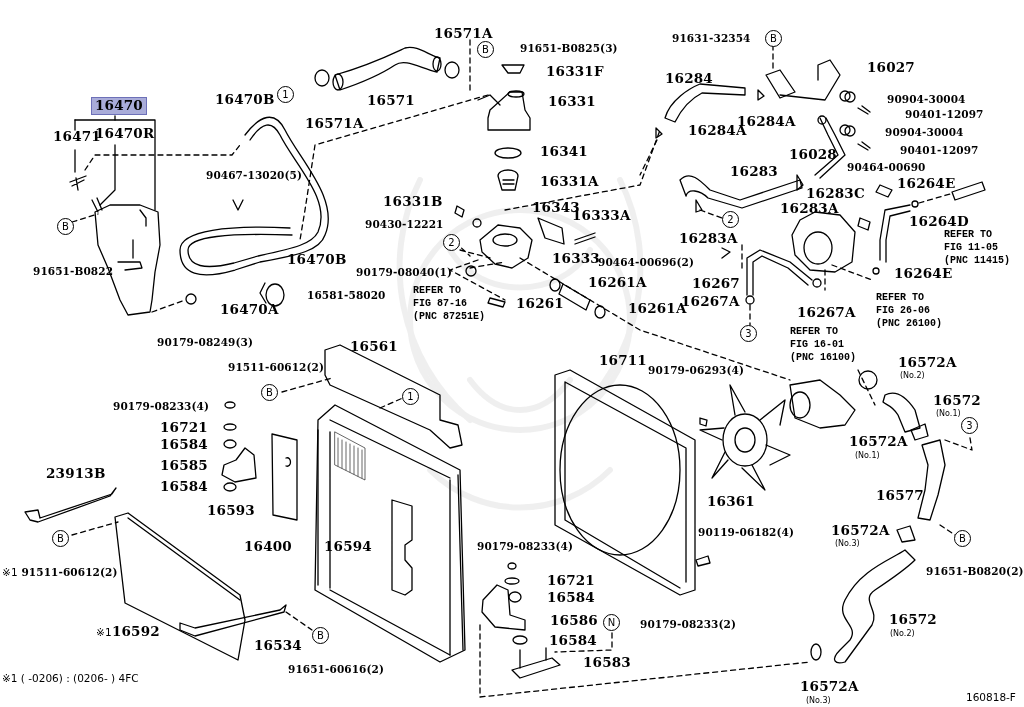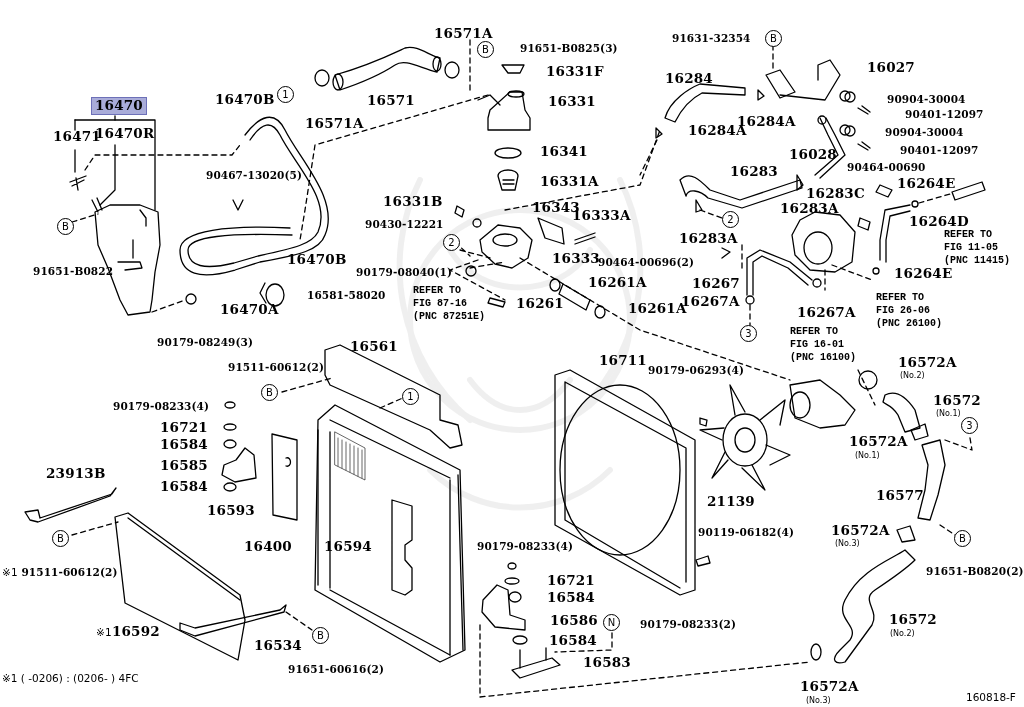--- a/index.html
+++ b/index.html
@@ -312,21 +312,21 @@
 <span class="lbl big" style="left:207px;top:504px;">16593</span>
 <span class="lbl big" style="left:46px;top:467px;">23913B</span>
 <span class="lbl big" style="left:244px;top:540px;text-align:center;">16400</span>
 <span class="lbl big" style="left:324px;top:540px;">16594</span>
 <span class="lbl small" style="left:2px;top:567px;"><span class="foot">※1</span> <span>91511-60612(2)</span></span>
 <span class="lbl big" style="left:96px;top:625px;"><span class="foot">※1</span><span>16592</span></span>
 <span class="lbl big" style="left:254px;top:639px;">16534</span>
 <span class="lbl small" style="left:288px;top:664px;">91651-60616(2)</span>
 <span class="lbl big" style="left:599px;top:354px;">16711</span>
 <span class="lbl small" style="left:648px;top:365px;">90179-06293(4)</span>
-<span class="lbl big" style="left:707px;top:495px;">21139</span>
+<span class="lbl big" style="left:707px;top:495px;">16361</span>
 <span class="lbl small" style="left:698px;top:527px;">90119-06182(4)</span>
 <span class="lbl small" style="left:477px;top:541px;">90179-08233(4)</span>
 <span class="lbl big" style="left:547px;top:574px;">16721</span>
 <span class="lbl big" style="left:547px;top:591px;">16584</span>
 <span class="lbl big" style="left:550px;top:614px;">16586</span>
 <span class="lbl small" style="left:640px;top:619px;">90179-08233(2)</span>
 <span class="lbl big" style="left:549px;top:634px;">16584</span>
 <span class="lbl big" style="left:583px;top:656px;">16583</span>
 
 <span class="lbl big" style="left:898px;top:356px;">16572A</span>

